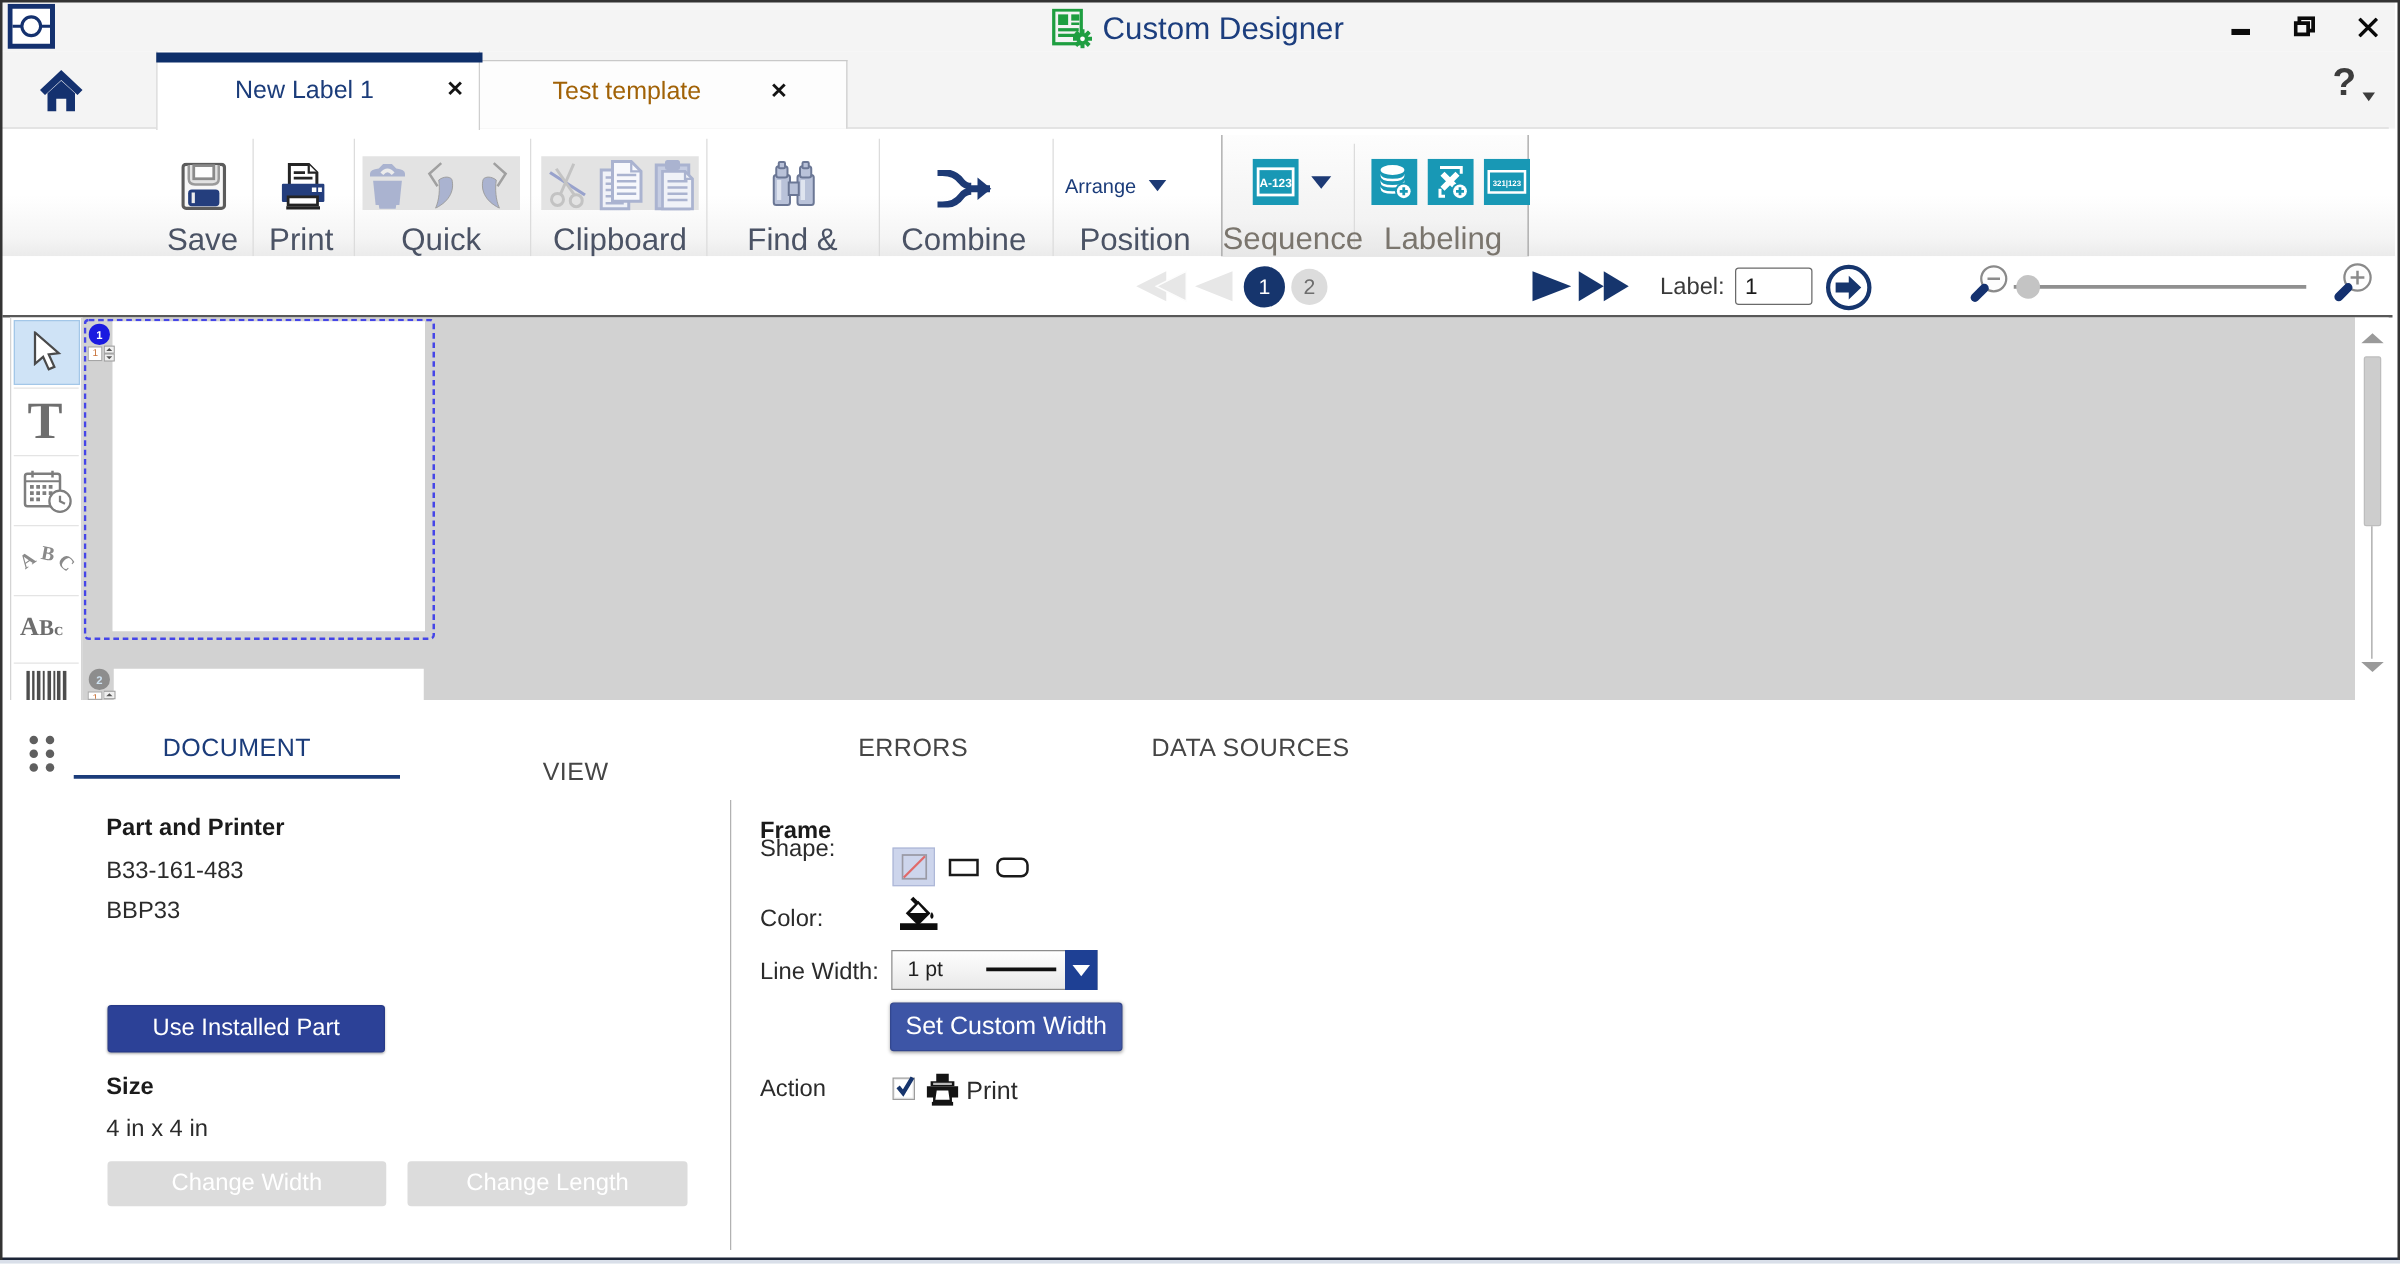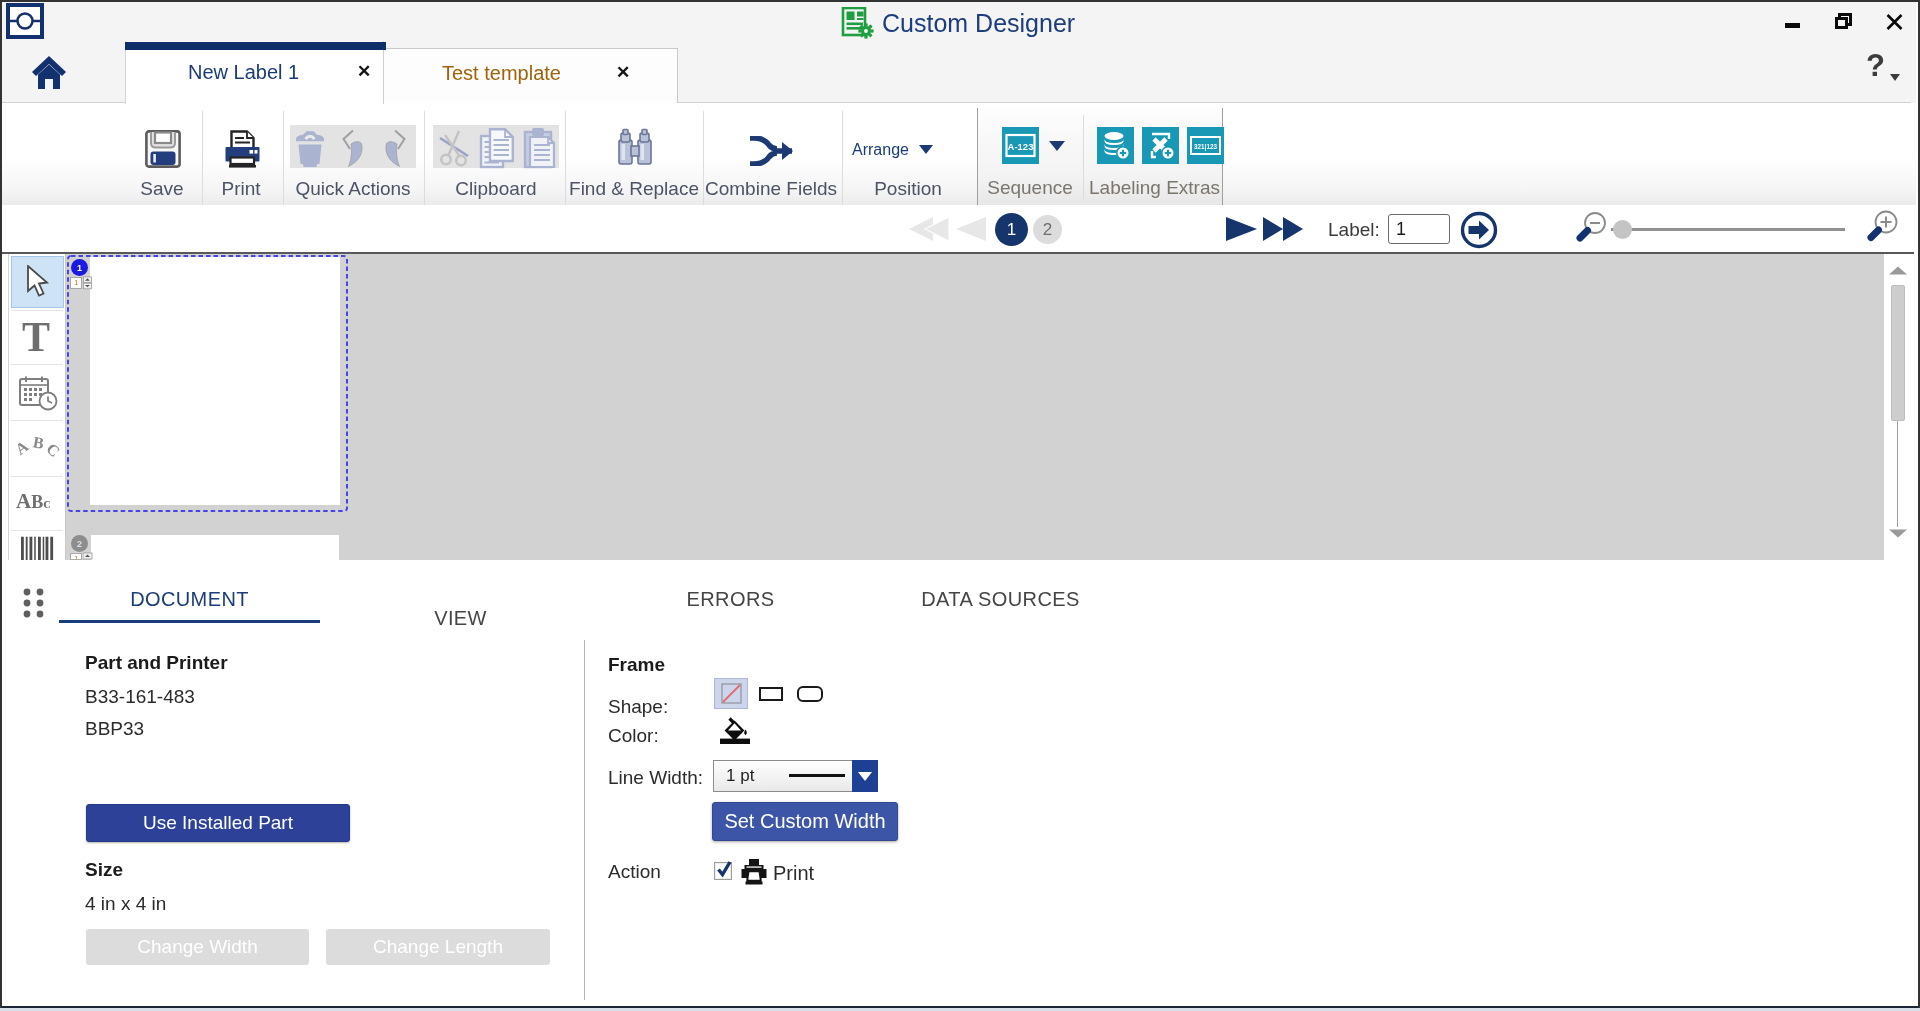--- a/index.html
+++ b/index.html
@@ -23,21 +23,21 @@
 .tab { position:absolute; top:0; height:62px; background:#fff; }
 #tab1 { left:125px; width:259px; border-left:1px solid #d6d6d6; border-right:1px solid #cfcfcf; z-index:3; height:63px; }
 #tab1bar { position:absolute; left:-1px; top:1px; width:261px; height:8px; background:#0e2f6a; }
 #tab2 { left:384px; width:294px; top:7px; height:55px; background:#fdfdfd; border-top:1px solid #c9c9c9; border-right:1px solid #c9c9c9; z-index:2; }
 .tabtxt { position:absolute; top:20px; font-size:20px; }
 .tabx { position:absolute; top:20px; font-size:17px; font-weight:bold; color:#141414; }
 
 #ribbon { position:absolute; left:0; top:103px; width:1916px; height:102px; background:linear-gradient(#ffffff 52%, #f5f5f5 85%, #ebebeb 100%); }
 #filebtn { position:absolute; left:8px; top:14px; width:115px; height:88px; background:#14316f; color:#fff; font-size:23px; display:flex; align-items:center; justify-content:center; }
 .rdiv { position:absolute; top:8px; width:1px; height:94px; background:#dcdcdc; }
-.rlabel { position:absolute; top:75px; font-size:19px; color:#4b5365; text-align:center; }
+.rlabel { position:absolute; top:75px; font-size:25px; color:#4b5365; text-align:center; }
 .dgroup { position:absolute; top:22px; height:43px; background:#e3e3e3; }
 
 #navrow { position:absolute; left:0; top:205px; width:1916px; height:47px; background:#fff; }
 
 #canvas { position:absolute; left:2px; top:252px; width:1912px; height:308px; background:#fff; border-top:2px solid #585858; }
 #cgray { position:absolute; left:63px; top:0px; width:1819px; height:306px; background:#d2d2d2; }
 #toolbar { position:absolute; left:6px; top:0; width:58px; height:306px; background:#fff; border-right:1px solid #c9c9c9; border-left:1px solid #d4d4d4; }
 .tsep { position:absolute; left:2px; width:52px; height:1px; background:#e4e4e4; }
 #sbar { position:absolute; left:1882px; top:0; width:27px; height:306px; background:#fff; }
 
@@ -386,28 +386,28 @@
   <div style="position:absolute;left:59px;top:60px;width:261px;height:3px;background:#1b3c7a;"></div>
   <div class="ptab" style="left:330px;width:261px;text-align:center;margin-top:19px;">VIEW</div>
   <div class="ptab" style="left:600px;width:261px;text-align:center;">ERRORS</div>
   <div class="ptab" style="left:870px;width:261px;text-align:center;">DATA SOURCES</div>
 
   <div style="position:absolute;left:584px;top:80px;width:1px;height:360px;background:#b2b2b2;"></div>
 
   <div class="hdr" style="left:85px;top:92px;">Part and Printer</div>
   <div class="lbl" style="left:85px;top:126px;">B33-161-483</div>
   <div class="lbl" style="left:85px;top:158px;">BBP33</div>
-  <div class="btn" style="left:86px;top:244px;width:264px;height:38px;background:#2c4197;border:1px solid #273a88;box-shadow:0 1px 2px rgba(0,0,0,0.3);">Use Installed Part</div>
+  <div class="btn" style="left:86px;top:244px;width:222px;height:38px;background:#2c4197;border:1px solid #273a88;box-shadow:0 1px 2px rgba(0,0,0,0.3);">Use Installed Part</div>
   <div class="hdr" style="left:85px;top:299px;">Size</div>
   <div class="lbl" style="left:85px;top:333px;">4 in x 4 in</div>
   <div class="btn" style="left:86px;top:369px;width:223px;height:36px;background:#dcdcdc;">Change Width</div>
   <div class="btn" style="left:326px;top:369px;width:224px;height:36px;background:#dcdcdc;">Change Length</div>
 
   <div class="hdr" style="left:608px;top:94px;">Frame</div>
-  <div class="lbl" style="left:608px;top:136px;">Shape:</div>
+  <div class="lbl" style="left:608px;top:109px;">Shape:</div>
   <div style="position:absolute;left:714px;top:118px;width:34px;height:31px;background:#cdd5ec;border:1px solid #aeb8d8;"></div>
   <svg style="position:absolute;left:721px;top:123px;" width="21" height="21" viewBox="0 0 21 21">
     <rect x="1" y="1" width="19" height="19" fill="none" stroke="#9a9aa5" stroke-width="1.4"></rect>
     <path d="M2 19 L19 2" stroke="#e06a6a" stroke-width="1.8"></path>
   </svg>
   <div style="position:absolute;left:759px;top:127px;width:24px;height:14px;border:2.4px solid #1a1a1a;"></div>
   <div style="position:absolute;left:797px;top:126px;width:26px;height:16px;border:2.4px solid #1a1a1a;border-radius:6px;"></div>
   <div class="lbl" style="left:608px;top:165px;">Color:</div>
   <svg style="position:absolute;left:718px;top:156px;" width="33" height="28" viewBox="0 0 33 28">
     <rect x="-7" y="-7" width="14" height="14" transform="translate(16.5 14.5) rotate(45)" fill="#0d0d0d"></rect>

